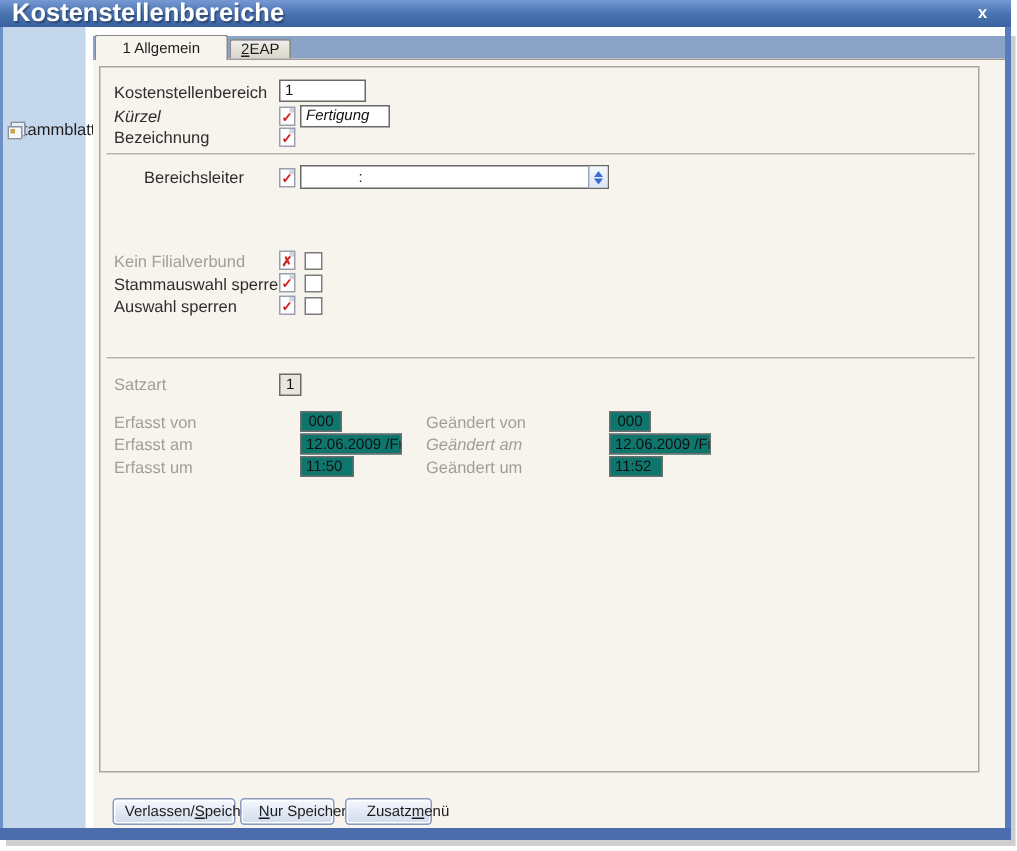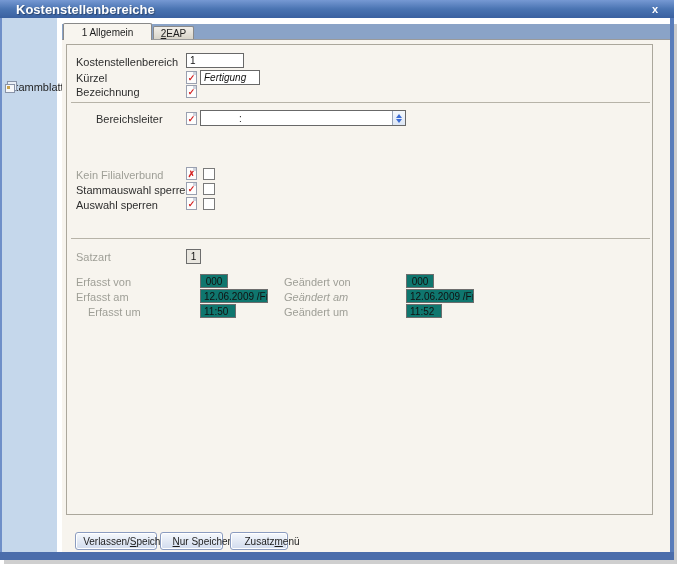--- a/index.html
+++ b/index.html
@@ -4,21 +4,21 @@
 <style>
   * { margin:0; padding:0; box-sizing:border-box; }
   html,body { background:#ffffff; }
   .screen { position:relative; width:678px; height:567px; background:#ffffff; overflow:hidden;
             font-family:"Liberation Sans", sans-serif; }
 
   
   .titlebar { position:absolute; left:0; top:0; width:674px; height:18px;
               background:linear-gradient(180deg,#7699d3 0%,#4a74b2 50%,#3a61a0 100%);
               display:flex; align-items:center; }
-  .titlebar .title { font-size:13px; font-weight:bold; color:#ffffff; padding-left:16px;
+  .titlebar .title { font-size:17px; font-weight:bold; color:#ffffff; padding-left:8px;
                      text-shadow:1px 1px 1px rgba(0,0,0,.35); }
   .close-btn { position:absolute; left:648px; top:2px; width:14px; height:14px;
                display:flex; align-items:center; justify-content:center;
                color:#ffffff; font-size:11px; font-weight:bold; cursor:pointer; }
   .border-left   { position:absolute; left:0; top:18px; width:2px; height:534px; background:#6f8fc8; }
   .border-right  { position:absolute; left:670px; top:18px; width:4px; height:534px; background:#587cba; }
   .bottombar     { position:absolute; left:0; top:552px; width:674px; height:8px; background:#4b6dab; }
   .shadow-r { position:absolute; left:674px; top:24px; width:3px; height:540px; background:#cccccc; }
   .shadow-b { position:absolute; left:4px; top:560px; width:672px; height:4px; background:#cfcfcf; }
 
@@ -128,21 +128,21 @@
     <span></span>
       <span class="accel">2</span>
       <span> EAP</span>
   </div>
 
   <div class="panel">
 
     <span class="lbl" style="left:9px; top:11px;">Kostenstellenbereich</span>
     <input class="inp" style="left: 119px; top: 8px; width: 58px;" value="1">
 
-    <span class="lbl" style="left:9px; top:27px;">Kürzel</span>
+    <span class="lbl" style="left:9px; top:27px;font-style:italic;">Kürzel</span>
     <span class="doc" style="left:119px; top:26px;">
         <span class="glyph">✓</span>
       </span>
     <input class="inp" style="left: 133px; top: 25px; width: 60px; font-style: italic;" value="Fertigung">
 
     <span class="lbl" style="left:9px; top:41px;">Bezeichnung</span>
     <span class="doc" style="left:119px; top:40px;">
         <span class="glyph">✓</span>
       </span>
 
@@ -186,21 +186,21 @@
     <span class="lbl dis" style="left:9px; top:231px;">Erfasst von</span>
     <div class="ro center" style="left:133px; top:229px; width:28px;">000</div>
     <span class="lbl dis" style="left:217px; top:231px;">Geändert von</span>
     <div class="ro center" style="left:339px; top:229px; width:28px;">000</div>
 
     <span class="lbl dis" style="left:9px; top:246px;">Erfasst am</span>
     <div class="ro" style="left:133px; top:244px; width:68px;">12.06.2009 /Fr</div>
     <span class="lbl dis" style="left:217px; top:246px;font-style:italic;">Geändert am</span>
     <div class="ro" style="left:339px; top:244px; width:68px;">12.06.2009 /Fr</div>
 
-    <span class="lbl dis" style="left:21px; top:261px;">Erfasst um</span>
+    <span class="lbl dis" style="left:9px; top:261px;">Erfasst um</span>
     <div class="ro" style="left:133px; top:259px; width:36px;">11:50</div>
     <span class="lbl dis" style="left:217px; top:261px;">Geändert um</span>
     <div class="ro" style="left:339px; top:259px; width:36px;">11:52</div>
 
   </div>
 
   <div class="btn" style="left:75px; top:532px; width:82px;">
     <span>Verlassen/</span>
       <span class="accel">S</span>
       <span>peichern</span>

